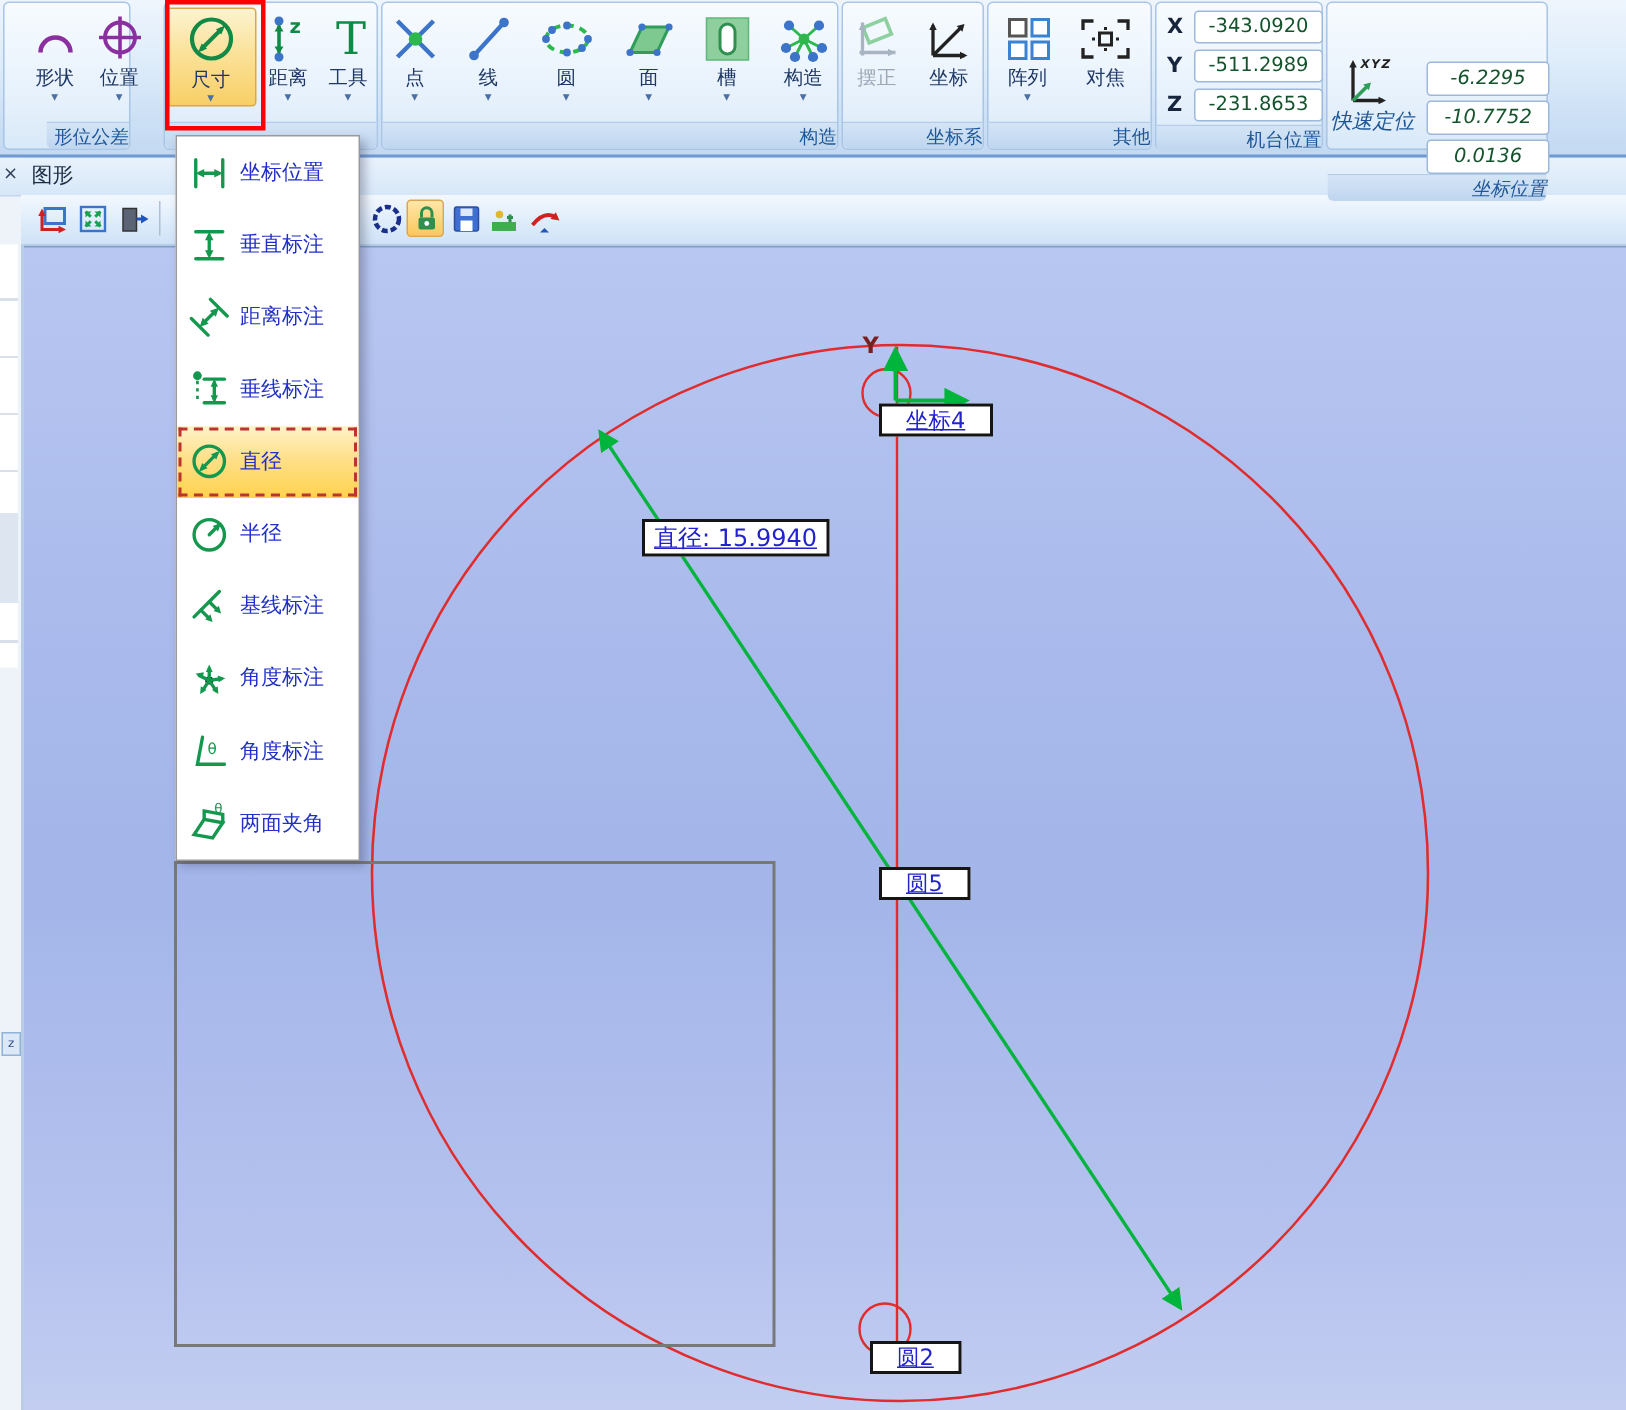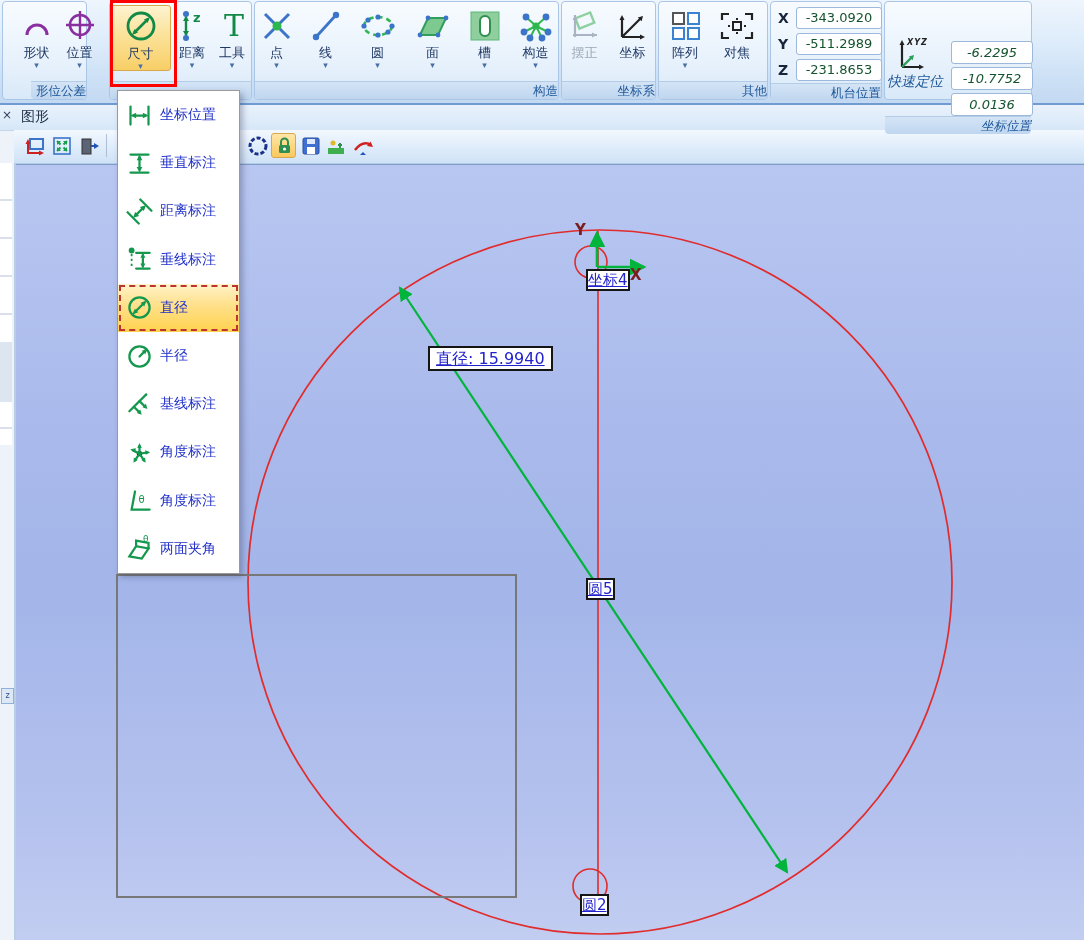--- a/index.html
+++ b/index.html
@@ -74,21 +74,21 @@
   .leftstrip .mini{position:absolute;left:1px;top:583px;width:11px;height:14px;background:#dce8f6;border:1px solid #8fb2d8;font-size:8px;color:#33508a;text-align:center;line-height:13px;}
   
   .canvas{
     position:absolute;left:14px;top:163px;width:1070px;height:777px;z-index:1;
     background:linear-gradient(180deg,#b8c7f1 0%,#a9b9eb 35%,#a3b5e9 55%,#b5c2ee 85%,#c2cdf1 100%);
     border-top:2px solid #7d9cc8;box-sizing:border-box;
   }
   svg.draw{position:absolute;left:0;top:0;width:1084px;height:940px;z-index:2;pointer-events:none;}
   .tag{
     position:absolute;z-index:3;background:#ffffff;border:2px solid #151515;
-    color:#2323cd;font-size:15px;line-height:1.2;padding:0 0;
+    color:#2323cd;font-size:15px;line-height:1.2;padding:0 16px;
     text-decoration:underline;white-space:nowrap;
   }
   .tag.big{font-size:16px;padding:1px 6px;}
   
   .menu{
     position:absolute;left:117px;top:90px;width:123px;height:484px;z-index:9;
     background:#ffffff;border:1px solid #9a9a9a;box-shadow:3px 3px 6px rgba(60,60,90,.35);
     display:flex;flex-direction:column;box-sizing:border-box;
   }
   .mi{height:48.2px;display:flex;align-items:center;cursor:default;}

